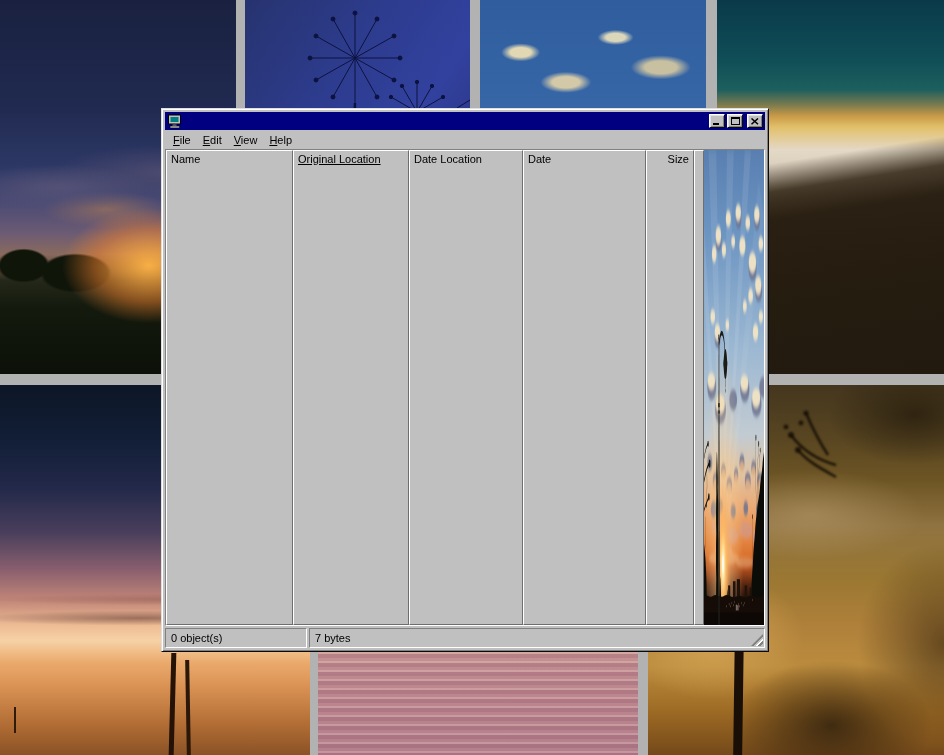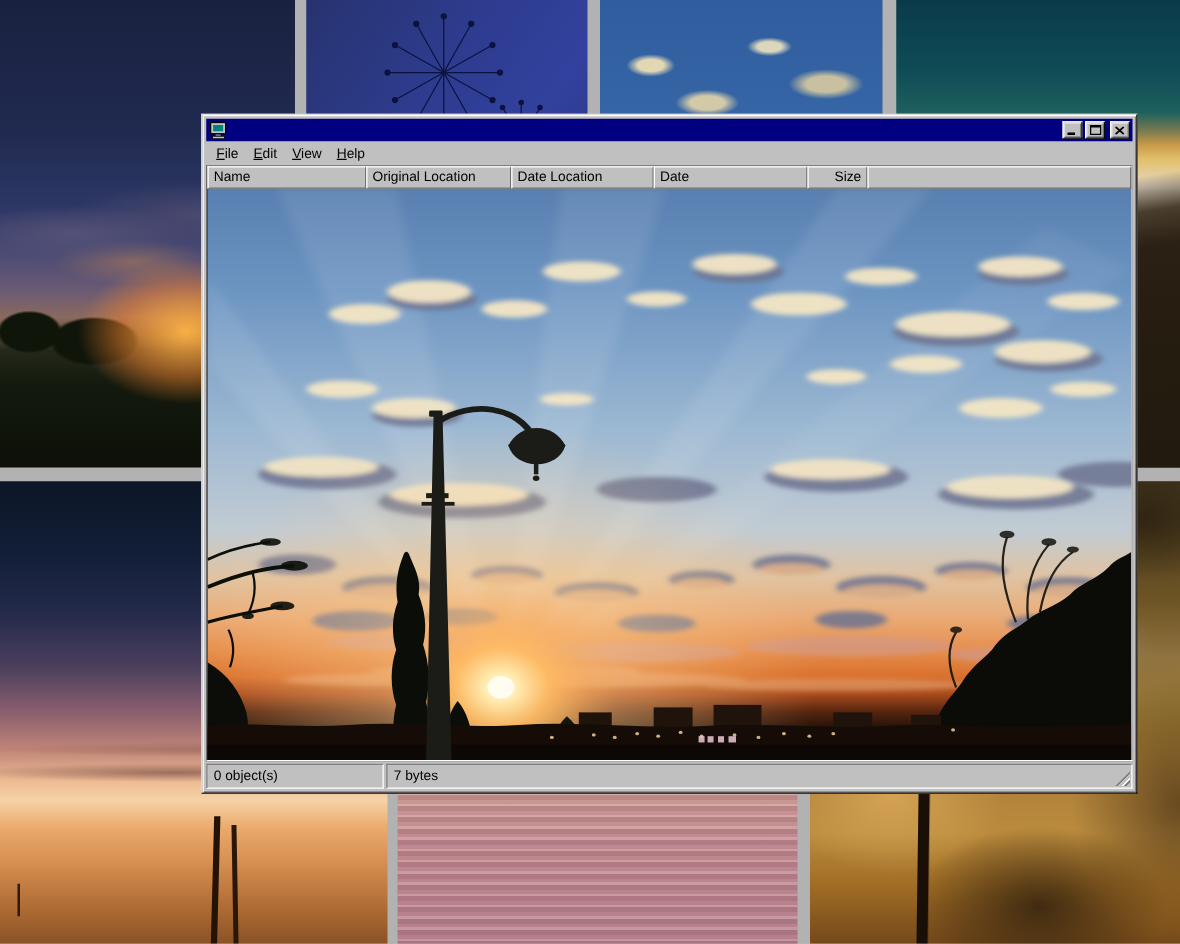--- a/index.html
+++ b/index.html
@@ -72,21 +72,21 @@
       radial-gradient(140px 90px at 62% 92%, rgba(50,34,14,.85), rgba(50,34,14,0) 72%),
       radial-gradient(120px 140px at 100% 70%, rgba(70,48,20,.7), rgba(70,48,20,0) 72%),
       radial-gradient(120px 70px at 90% 8%, rgba(40,30,14,.8), rgba(40,30,14,0) 72%),
       linear-gradient(to bottom, #44361e 0%, #584521 14%, #6e5524 26%, #8f7340 38%, #9a7732 52%, #b0813a 66%, #bb8c3e 76%, #9e6b24 88%, #74491a 100%);
   }
   .pole23 { position:absolute; left:86px; top:250px; width:9px; height:120px; background:#1a0f06; transform:rotate(.8deg); filter:blur(.5px); }
   .tree23 { position:absolute; left:128px; top:20px; width:62px; height:100px; filter:blur(1px); }
 
   
   .win {
-    position:absolute; left:161px; top:91px; width:749px; height:544px;
+    position:absolute; left:161px; top:108px; width:608px; height:544px;
     background:#c0c0c0;
     border:1px solid; border-color:#dfdfdf #0a0a0a #0a0a0a #dfdfdf;
     box-shadow: inset 1px 1px 0 #fff, inset -1px -1px 0 #808080;
     padding:3px; display:flex; flex-direction:column;
   }
   .titlebar { flex:0 0 18px; background:#000080; display:flex; align-items:center; padding:1px 2px; gap:3px; }
   .sysicon { width:16px; height:16px; flex:0 0 16px; }
   .title { color:#fff; font-weight:bold; font-size:11px; flex:1 1 auto; white-space:nowrap; overflow:hidden; }
   .winbtns { margin-left:auto; display:flex; align-items:center; }
   .wbtn { width:16px; height:14px; background:#c0c0c0;
@@ -96,27 +96,27 @@
   .wbtn.first { margin-left:0; }
   .wbtn.close { margin-left:4px; align-items:center; }
   .g-min { width:6px; height:2px; background:#000; margin:0 2px 2px 0; }
   .g-max { width:9px; height:8px; border:1px solid #000; border-top:2px solid #000; margin-bottom:2px; }
   .g-close { width:8px; height:7px; display:block; }
 
   .menubar { flex:0 0 19px; display:flex; align-items:center; padding:1px 2px; }
   .mi { padding:1px 6px; white-space:nowrap; cursor:default; }
   .mi u { text-underline-offset:1px; }
 
-  .listview { flex:1 1 auto; min-height:0; display:flex; flex-direction:column;
+  .listview { flex:1 1 auto; min-height:0; display:flex; flex-direction:row;
     border:1px solid; border-color:#808080 #fff #fff #808080;
     box-shadow: inset 1px 1px 0 #0a0a0a; background:#000; }
   .colheaders { flex:0 0 18px; display:flex; background:#c0c0c0; }
   .ch { border:1px solid; border-color:#fff #6e6e6e #6e6e6e #fff; background:#c0c0c0;
     padding:2px 4px; white-space:nowrap; overflow:hidden; flex:0 0 auto; }
-  .ch-name { width:127px; } .ch-loc { width:116px; } .ch-date { width:114px; }
+  .ch-name { width:127px; } .ch-loc { width:116px;text-decoration:underline; } .ch-date { width:114px; }
   .ch-type { width:123px; } .ch-size { width:48px; text-align:right; } .ch-pad { flex:1 1 auto; }
   .content { flex:1 1 auto; min-height:0; position:relative; }
   .content svg { position:absolute; inset:0; width:100%; height:100%; display:block; }
 
   .statusbar { flex:0 0 20px; margin-top:2px; display:flex; gap:2px; }
   .spanel { border:1px solid; border-color:#808080 #fff #fff #808080;
     padding:2px 5px; display:flex; align-items:center; position:relative; overflow:hidden; }
   .sp1 { flex:0 0 142px; } .sp2 { flex:1 1 auto; }
   .grip { position:absolute; right:1px; bottom:1px; width:12px; height:12px;
     background:repeating-linear-gradient(135deg, rgba(0,0,0,0) 0 2px, #fff 2px 3px, #808080 3px 5px);

